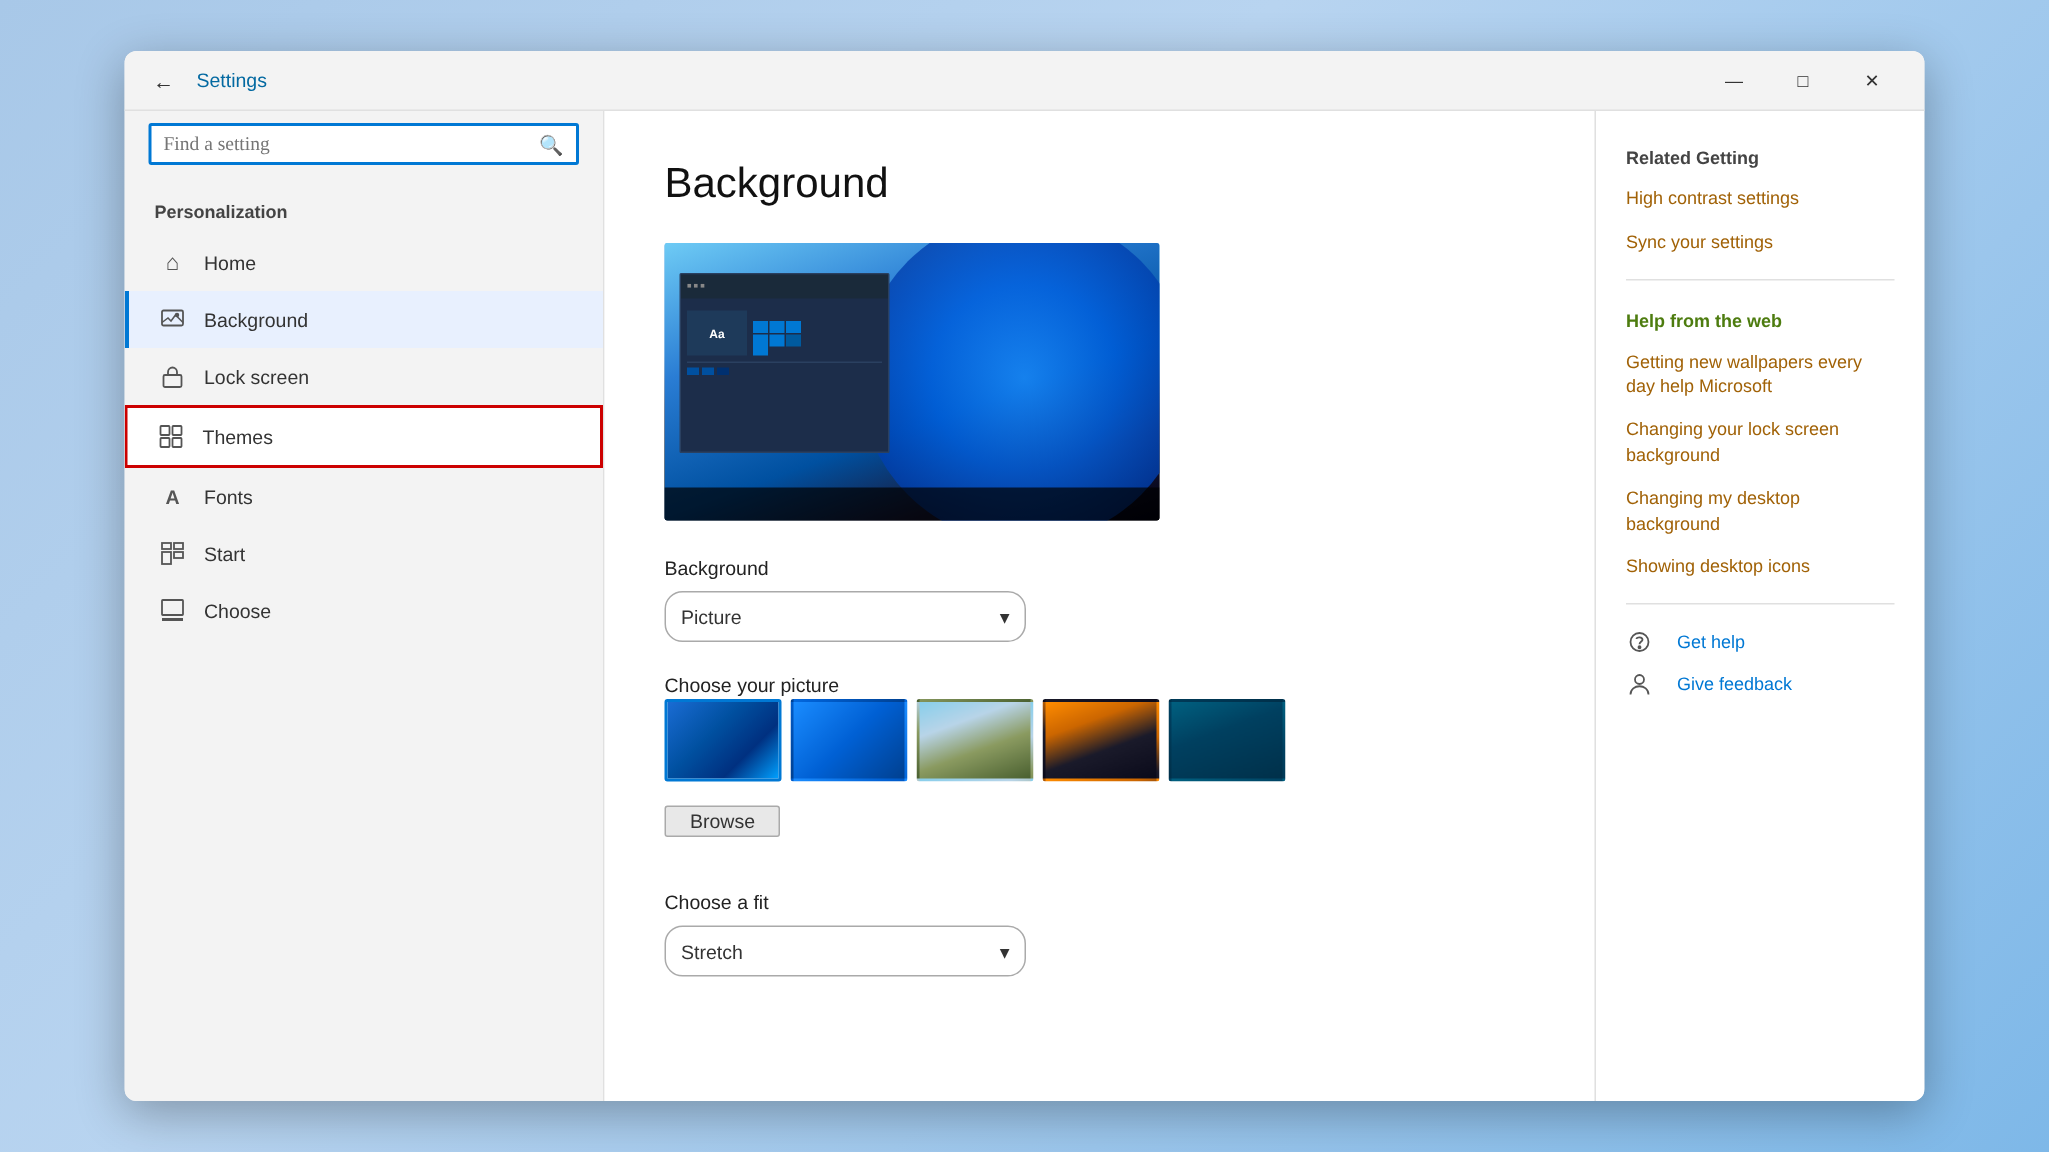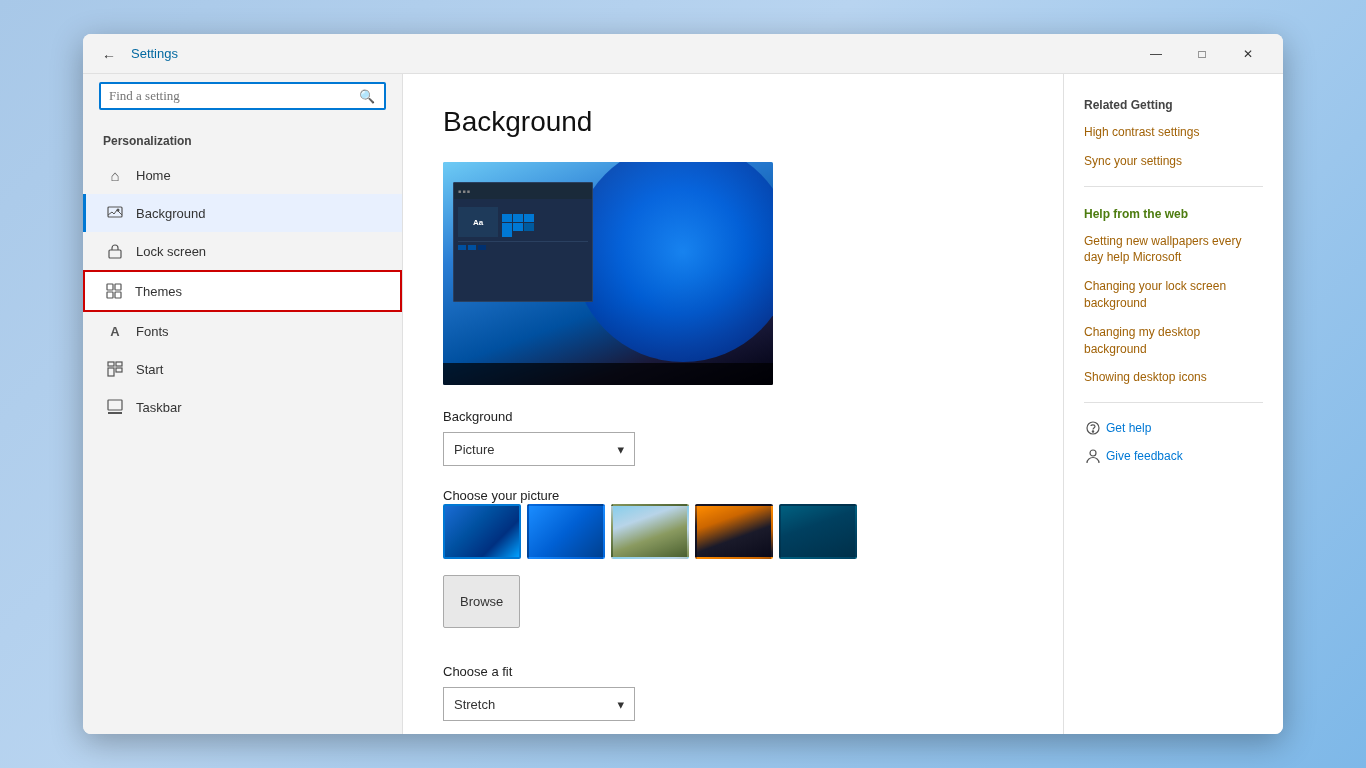--- a/index.html
+++ b/index.html
@@ -134,21 +134,21 @@
       overflow-y: auto;
     }
     .main-title {
       font-size: 28px;
       font-weight: 300;
       color: #111;
       margin-bottom: 24px;
     }
     .preview-image {
       width: 330px;
-      height: 223px;
+      height: 185px;
       background: linear-gradient(180deg, #5aaee8 0%, #3080cc 40%, #1a1a2e 60%, #000 80%);
       border-radius: 2px;
       margin-bottom: 24px;
       position: relative;
       overflow: hidden;
     }
     
     .preview-bg {
       width: 100%; height: 100%;
       background: linear-gradient(160deg, #6ecbf5 0%, #2a7dd4 30%, #0050a0 60%, #1a1a3a 80%, #000010 100%);
@@ -190,24 +190,24 @@
       color: white;
     }
     
     .form-label {
       font-size: 13px;
       color: #222;
       margin-bottom: 8px;
       display: block;
     }
     .select-box {
-      width: 192px;
+      width: 241px;
       height: 34px;
       border: 1px solid #aaa;
-      border-radius: 0;
+      border-radius: 12px;
       background: white;
       padding: 0 10px;
       font-size: 13px;
       color: #333;
       display: flex;
       align-items: center;
       justify-content: space-between;
       cursor: pointer;
       margin-bottom: 20px;
     }
@@ -231,21 +231,21 @@
       border: 2px solid transparent;
     }
     .picture-thumb.selected { border-color: #0078d4; }
     
     .thumb-1 { background: linear-gradient(135deg, #1a6cd4 0%, #0050a0 40%, #003080 70%, #00a0ff 100%); }
     .thumb-2 { background: linear-gradient(135deg, #1a8cff 0%, #0060d4 50%, #004090 100%); }
     .thumb-3 { background: linear-gradient(160deg, #87ceeb 0%, #b8d4e8 30%, #8a9a60 60%, #4a6030 100%); }
     .thumb-4 { background: linear-gradient(160deg, #ff8c00 0%, #cc6600 30%, #1a1a2a 60%, #0a0a1a 100%); }
     .thumb-5 { background: linear-gradient(160deg, #006080 0%, #004060 40%, #00304a 100%); }
     .browse-btn {
-      padding: 18px 16px;
+      padding: 2px 16px;
       background: #e8e8e8;
       border: 1px solid #aaa;
       border-radius: 2px;
       font-size: 13px;
       cursor: pointer;
       color: #333;
       display: inline-block;
       margin-bottom: 20px;
     }
     
@@ -275,21 +275,21 @@
     .help-section-title {
       font-size: 12px;
       font-weight: 600;
       color: #4d7c0f;
       margin-top: 20px;
       margin-bottom: 12px;
     }
     .help-action {
       display: flex;
       align-items: center;
-      gap: 4px;
+      gap: 16px;
       margin-bottom: 10px;
       cursor: pointer;
     }
     .help-action-icon {
       width: 18px; height: 18px;
       display: flex; align-items: center; justify-content: center;
       font-size: 14px;
       color: #555;
     }
     .help-action-link {
@@ -387,21 +387,21 @@
         <span>Start</span>
       </div>
 
       <div class="nav-item">
         <div class="nav-icon">
           <svg width="16" height="16" viewBox="0 0 16 16" fill="none" stroke="#555" stroke-width="1.2">
             <rect x="1" y="1" width="14" height="10" rx="0.5"></rect>
             <rect x="1" y="13" width="14" height="2" fill="#555" stroke="none"></rect>
           </svg>
         </div>
-        <span>Taskbar</span>
+        <span>Choose</span>
       </div>
     </div>
 
     <div class="main">
       <h1 class="main-title">Background</h1>
 
       <div class="preview-image">
         <div class="preview-bg"></div>
         <div class="preview-flower"></div>
         <div class="preview-window">

